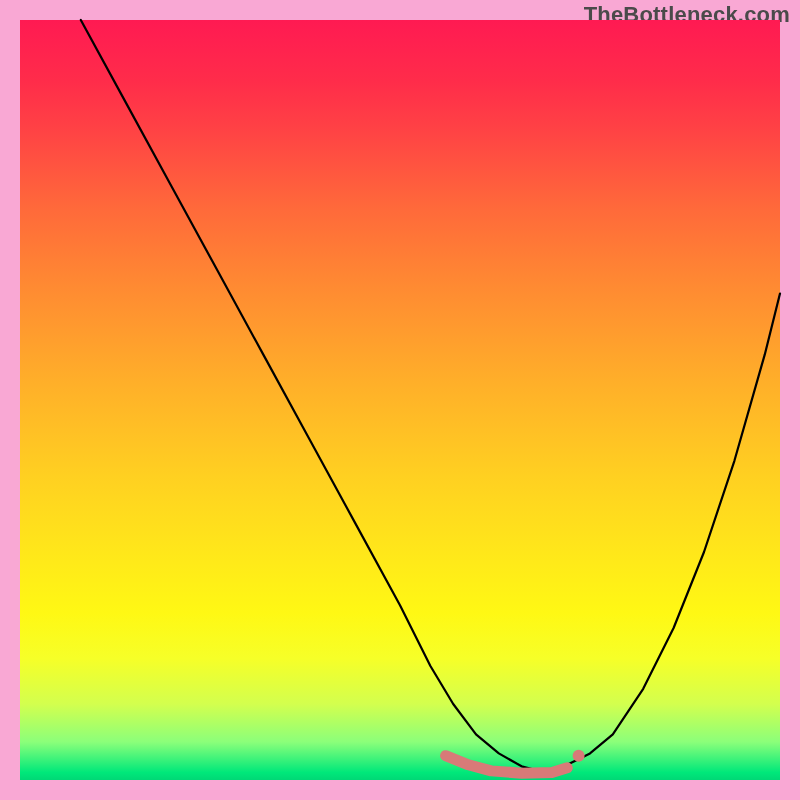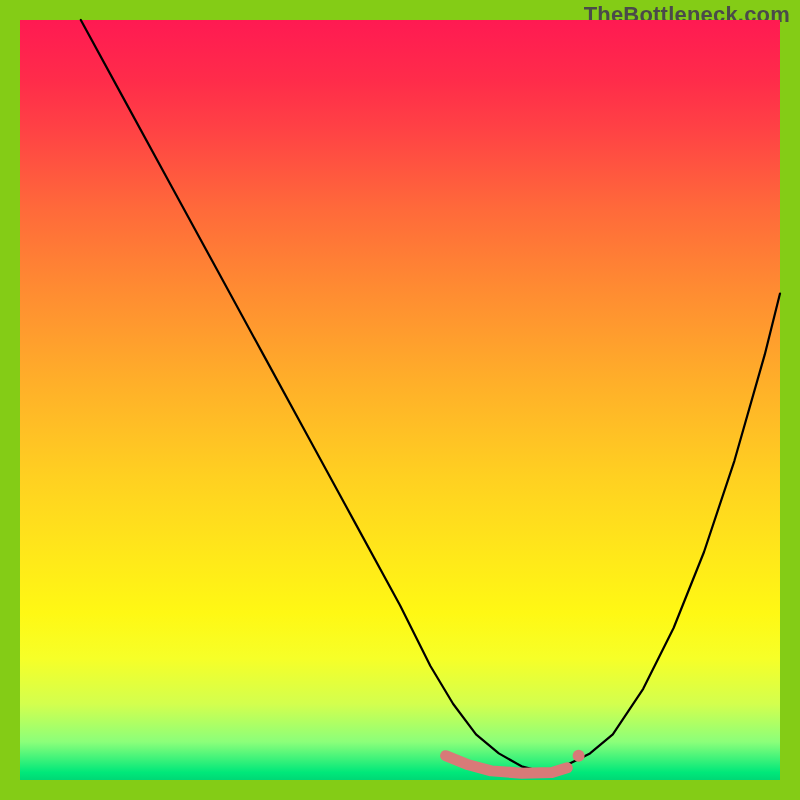--- a/index.html
+++ b/index.html
@@ -10,21 +10,21 @@
     background: #000;
     overflow: hidden;
     font-family: Arial, Helvetica, sans-serif;
   }
   .frame {
     position: absolute;
     left: 0;
     top: 0;
     width: 800px;
     height: 800px;
-    background: #84cc16;
+    background: #f9a8d4;
   }
   .plot {
     position: absolute;
     left: 20px;
     top: 20px;
     width: 760px;
     height: 760px;
     background: linear-gradient(to bottom,
       #ff1a52 0%,
       #ff2c4a 8%,

